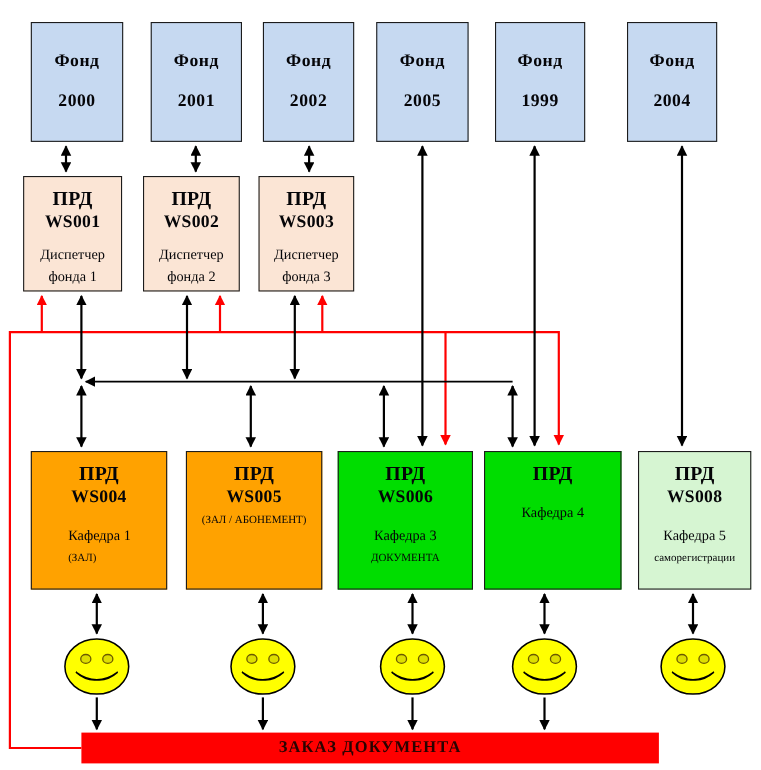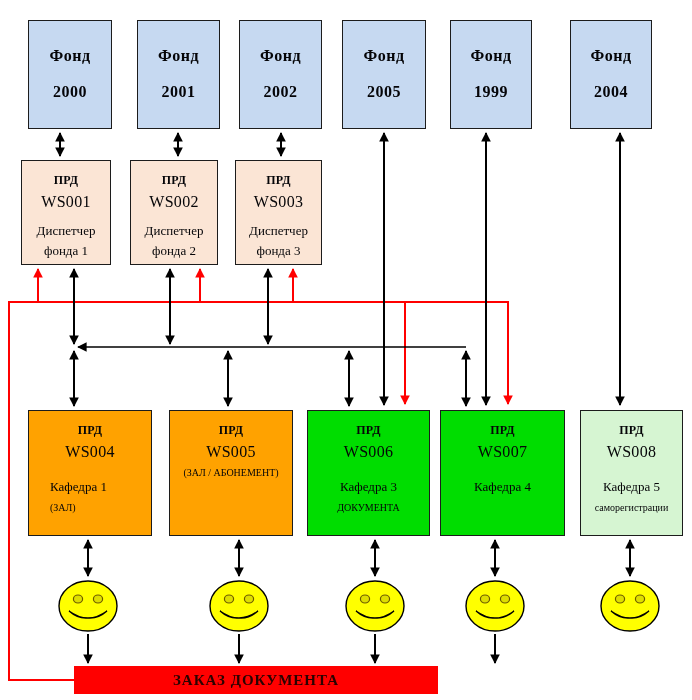--- a/index.html
+++ b/index.html
@@ -6,33 +6,33 @@
   #canvas{
     position:relative;width:692px;height:700px;background:#fff;
     font-family:"Liberation Serif","DejaVu Serif",serif;overflow:hidden;
   }
   #connectors{position:absolute;left:0;top:0;z-index:1;}
   .box{position:absolute;z-index:2;box-sizing:border-box;border:1px solid #1c1c1c;text-align:center;color:#050508;}
   .fund{background:var(--fund_fill);padding-top:26px;}
   .fund .t1{font-weight:bold;font-size:16px;letter-spacing:.5px;}
   .fund .t2{font-weight:bold;font-size:16px;margin-top:18px;letter-spacing:.5px;}
   .disp{background:var(--dispatcher_fill);padding-top:9px;}
-  .disp .t1,.stn .t1{font-weight:bold;font-size:12px;line-height:21px;letter-spacing:.3px;}
-  .disp .t2,.stn .t2{font-weight:normal;font-size:16px;line-height:21px;letter-spacing:.3px;}
+  .disp .t1,.stn .t1{font-weight:bold;font-size:18px;line-height:21px;letter-spacing:.3px;}
+  .disp .t2,.stn .t2{font-weight:bold;font-size:16px;line-height:21px;letter-spacing:.3px;}
   .disp .s1{font-size:13px;margin-top:9px;line-height:20px;}
   .disp .s2{font-size:13px;line-height:20px;}
   .stn{padding-top:9px;}
   .stn .s1{font-size:13px;margin-top:14px;line-height:21px;}
   .stn .s2{font-size:10px;line-height:21px;}
   .stn.hall{background:var(--hall_fill);}
   .stn.loan{background:var(--loan_fill);}
   .stn.selfreg{background:var(--selfreg_fill);}
-  .stn.leftText .s1,.stn.leftText .s2{text-align:left;padding-left:21px;}
+  .stn.leftText .s1,.stn.leftText .s2{text-align:left;padding-left:33px;}
   #orderBar{
-    position:absolute;left:74px;top:666px;width:364px;height:28px;z-index:2;
+    position:absolute;left:74px;top:666px;width:525px;height:28px;z-index:2;
     background:var(--accent_red);color:#2a0300;font-size:15px;font-weight:600;
     text-align:center;line-height:28px;letter-spacing:1px;
   }
   .smiley{position:absolute;z-index:2;}
   .kline{stroke:#000000;stroke-width:2;fill:none;}
   .rline{stroke:var(--accent_red);stroke-width:2;fill:none;}
   .hline{stroke:#000000;stroke-width:1.6;fill:none;}
 </style>
 </head>
 <body>
@@ -146,21 +146,20 @@
     <div class="s2">(ЗАЛ / АБОНЕМЕНТ)</div>
   </div>
   <div class="box stn loan" style="left:307px;top:410px;width:123px;height:126px">
     <div class="t1">ПРД</div>
     <div class="t2">WS006</div>
     <div class="s1">Кафедра 3</div>
     <div class="s2">ДОКУМЕНТА</div>
   </div>
   <div class="box stn loan" style="left:440px;top:410px;width:125px;height:126px">
     <div class="t1">ПРД</div>
-    <div class="t2">WS007</div>
     <div class="s1">Кафедра 4</div>
   </div>
   <div class="box stn selfreg" style="left:580px;top:410px;width:103px;height:126px">
     <div class="t1">ПРД</div>
     <div class="t2">WS008</div>
     <div class="s1">Кафедра 5</div>
     <div class="s2">саморегистрации</div>
   </div>
 
   <svg class="smiley" style="left:56px;top:578px" width="64" height="56" viewBox="0 0 64 56">

